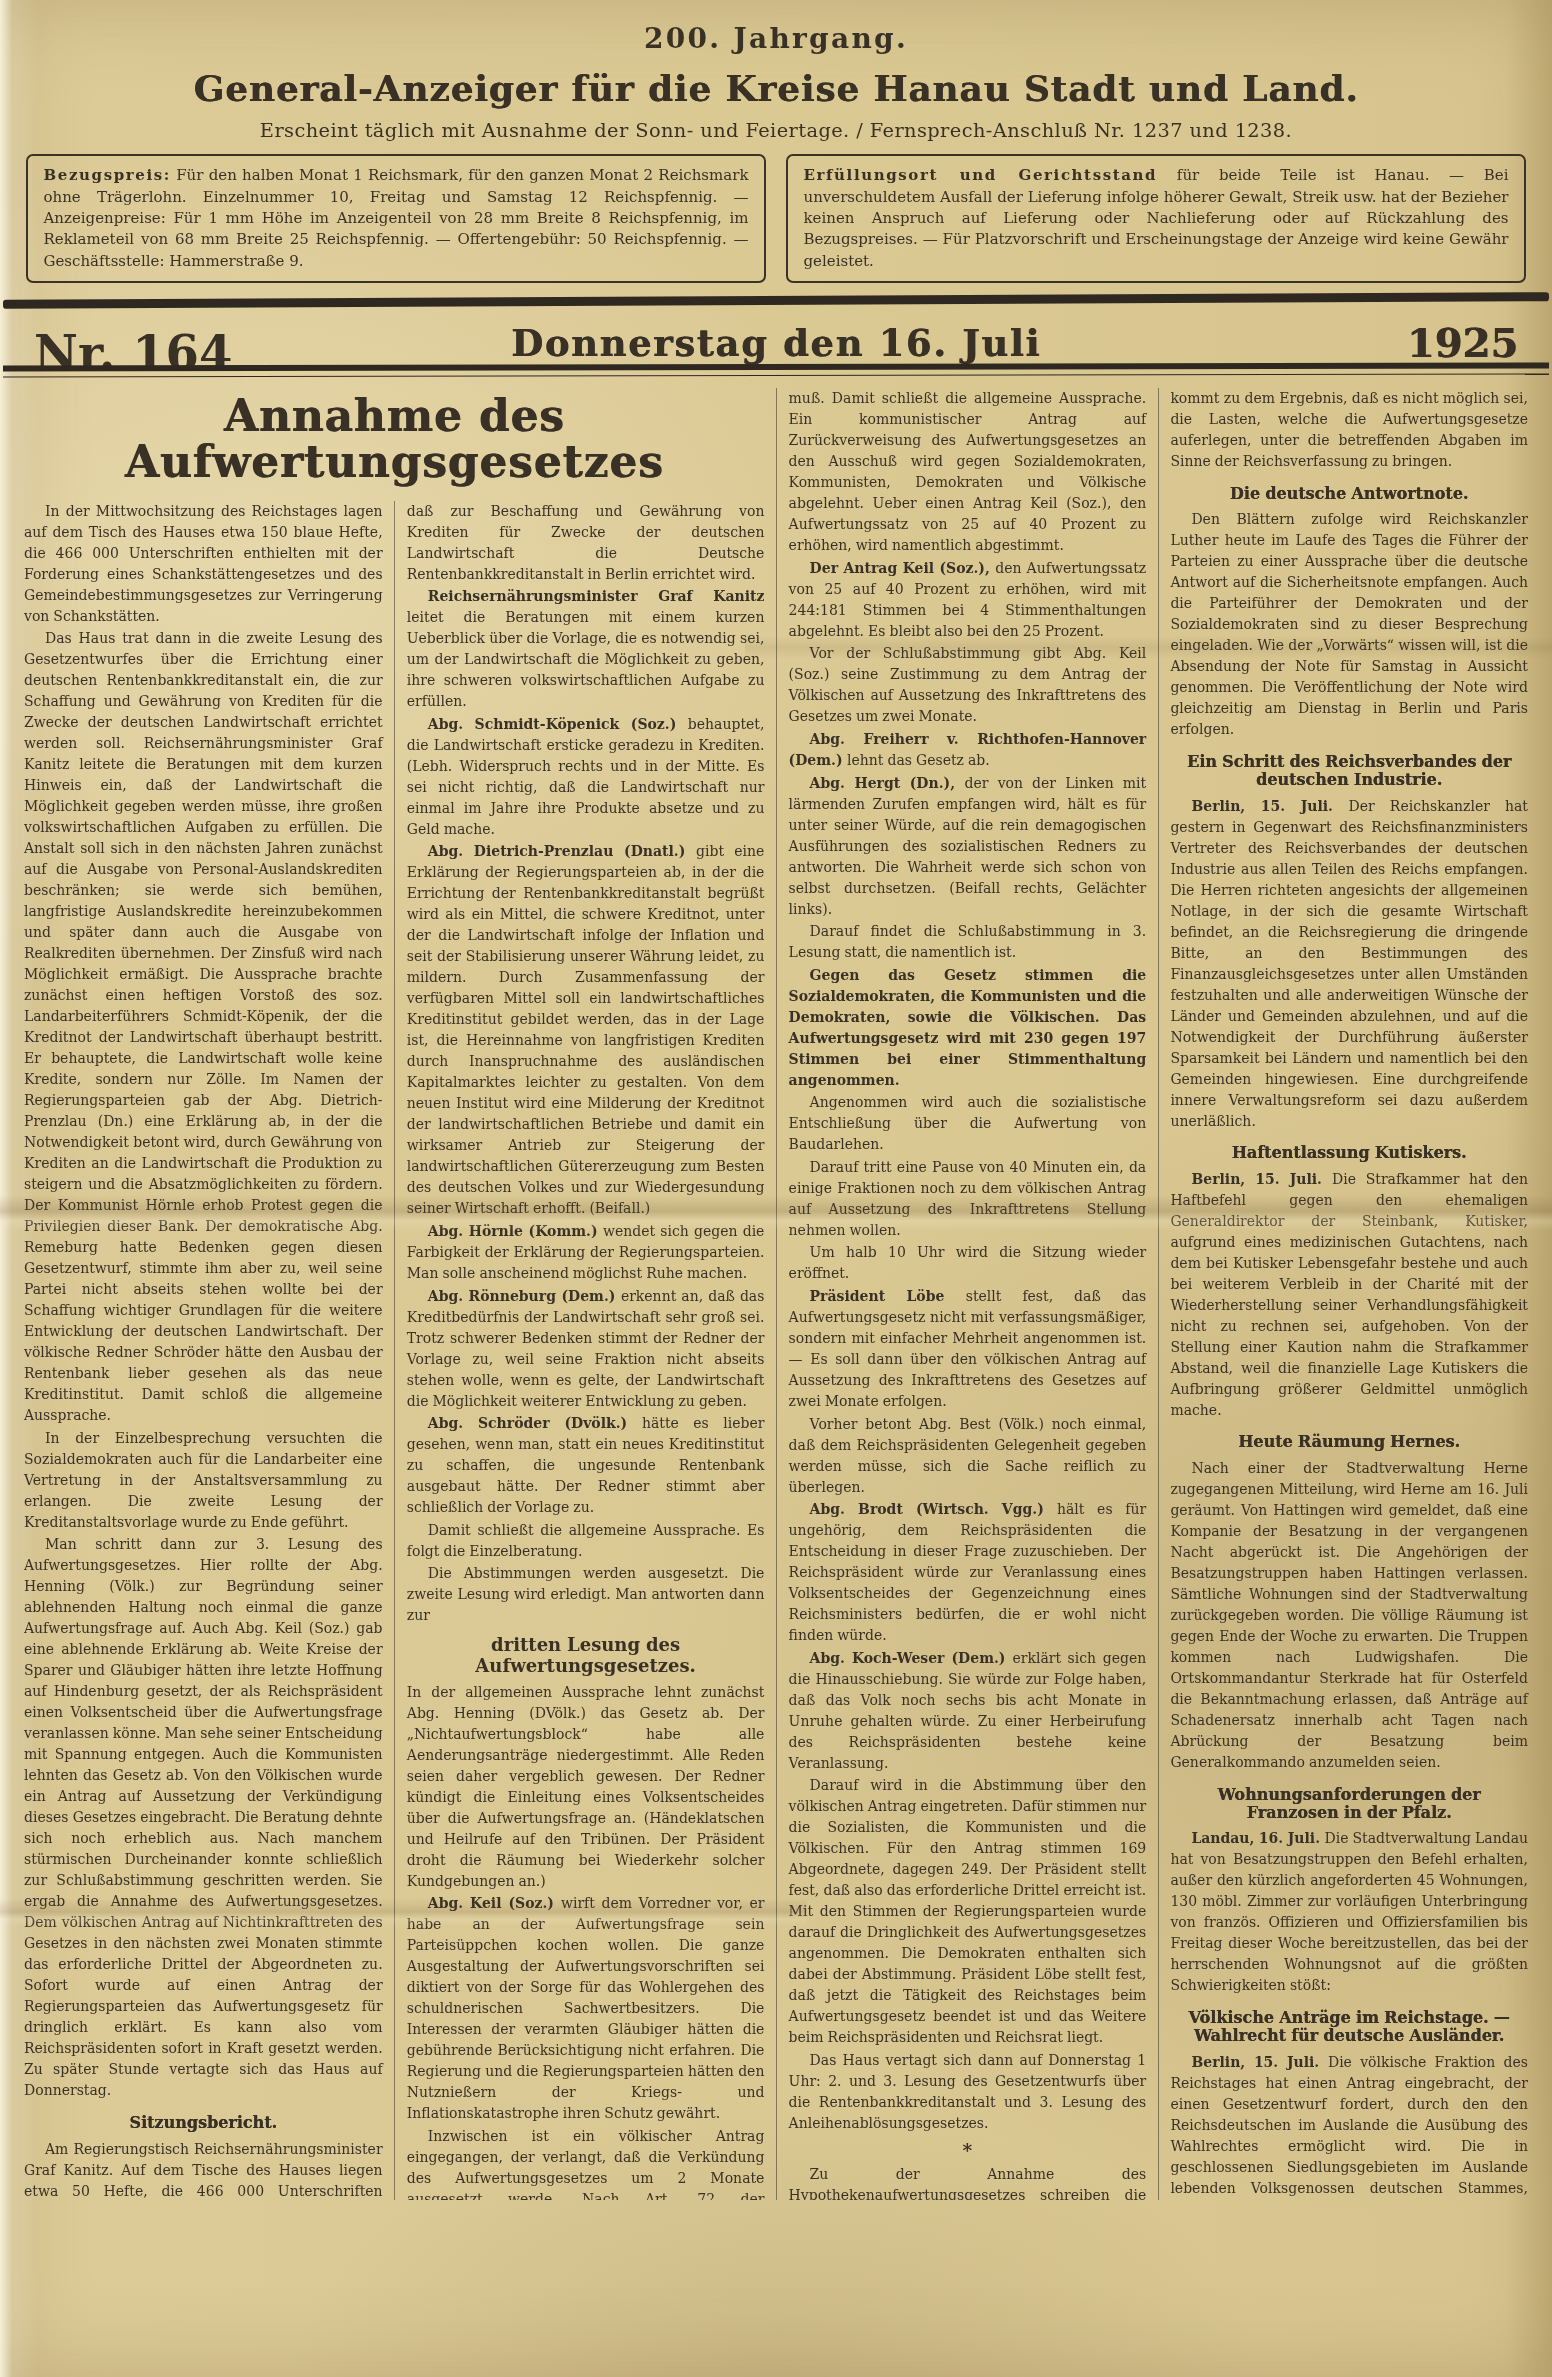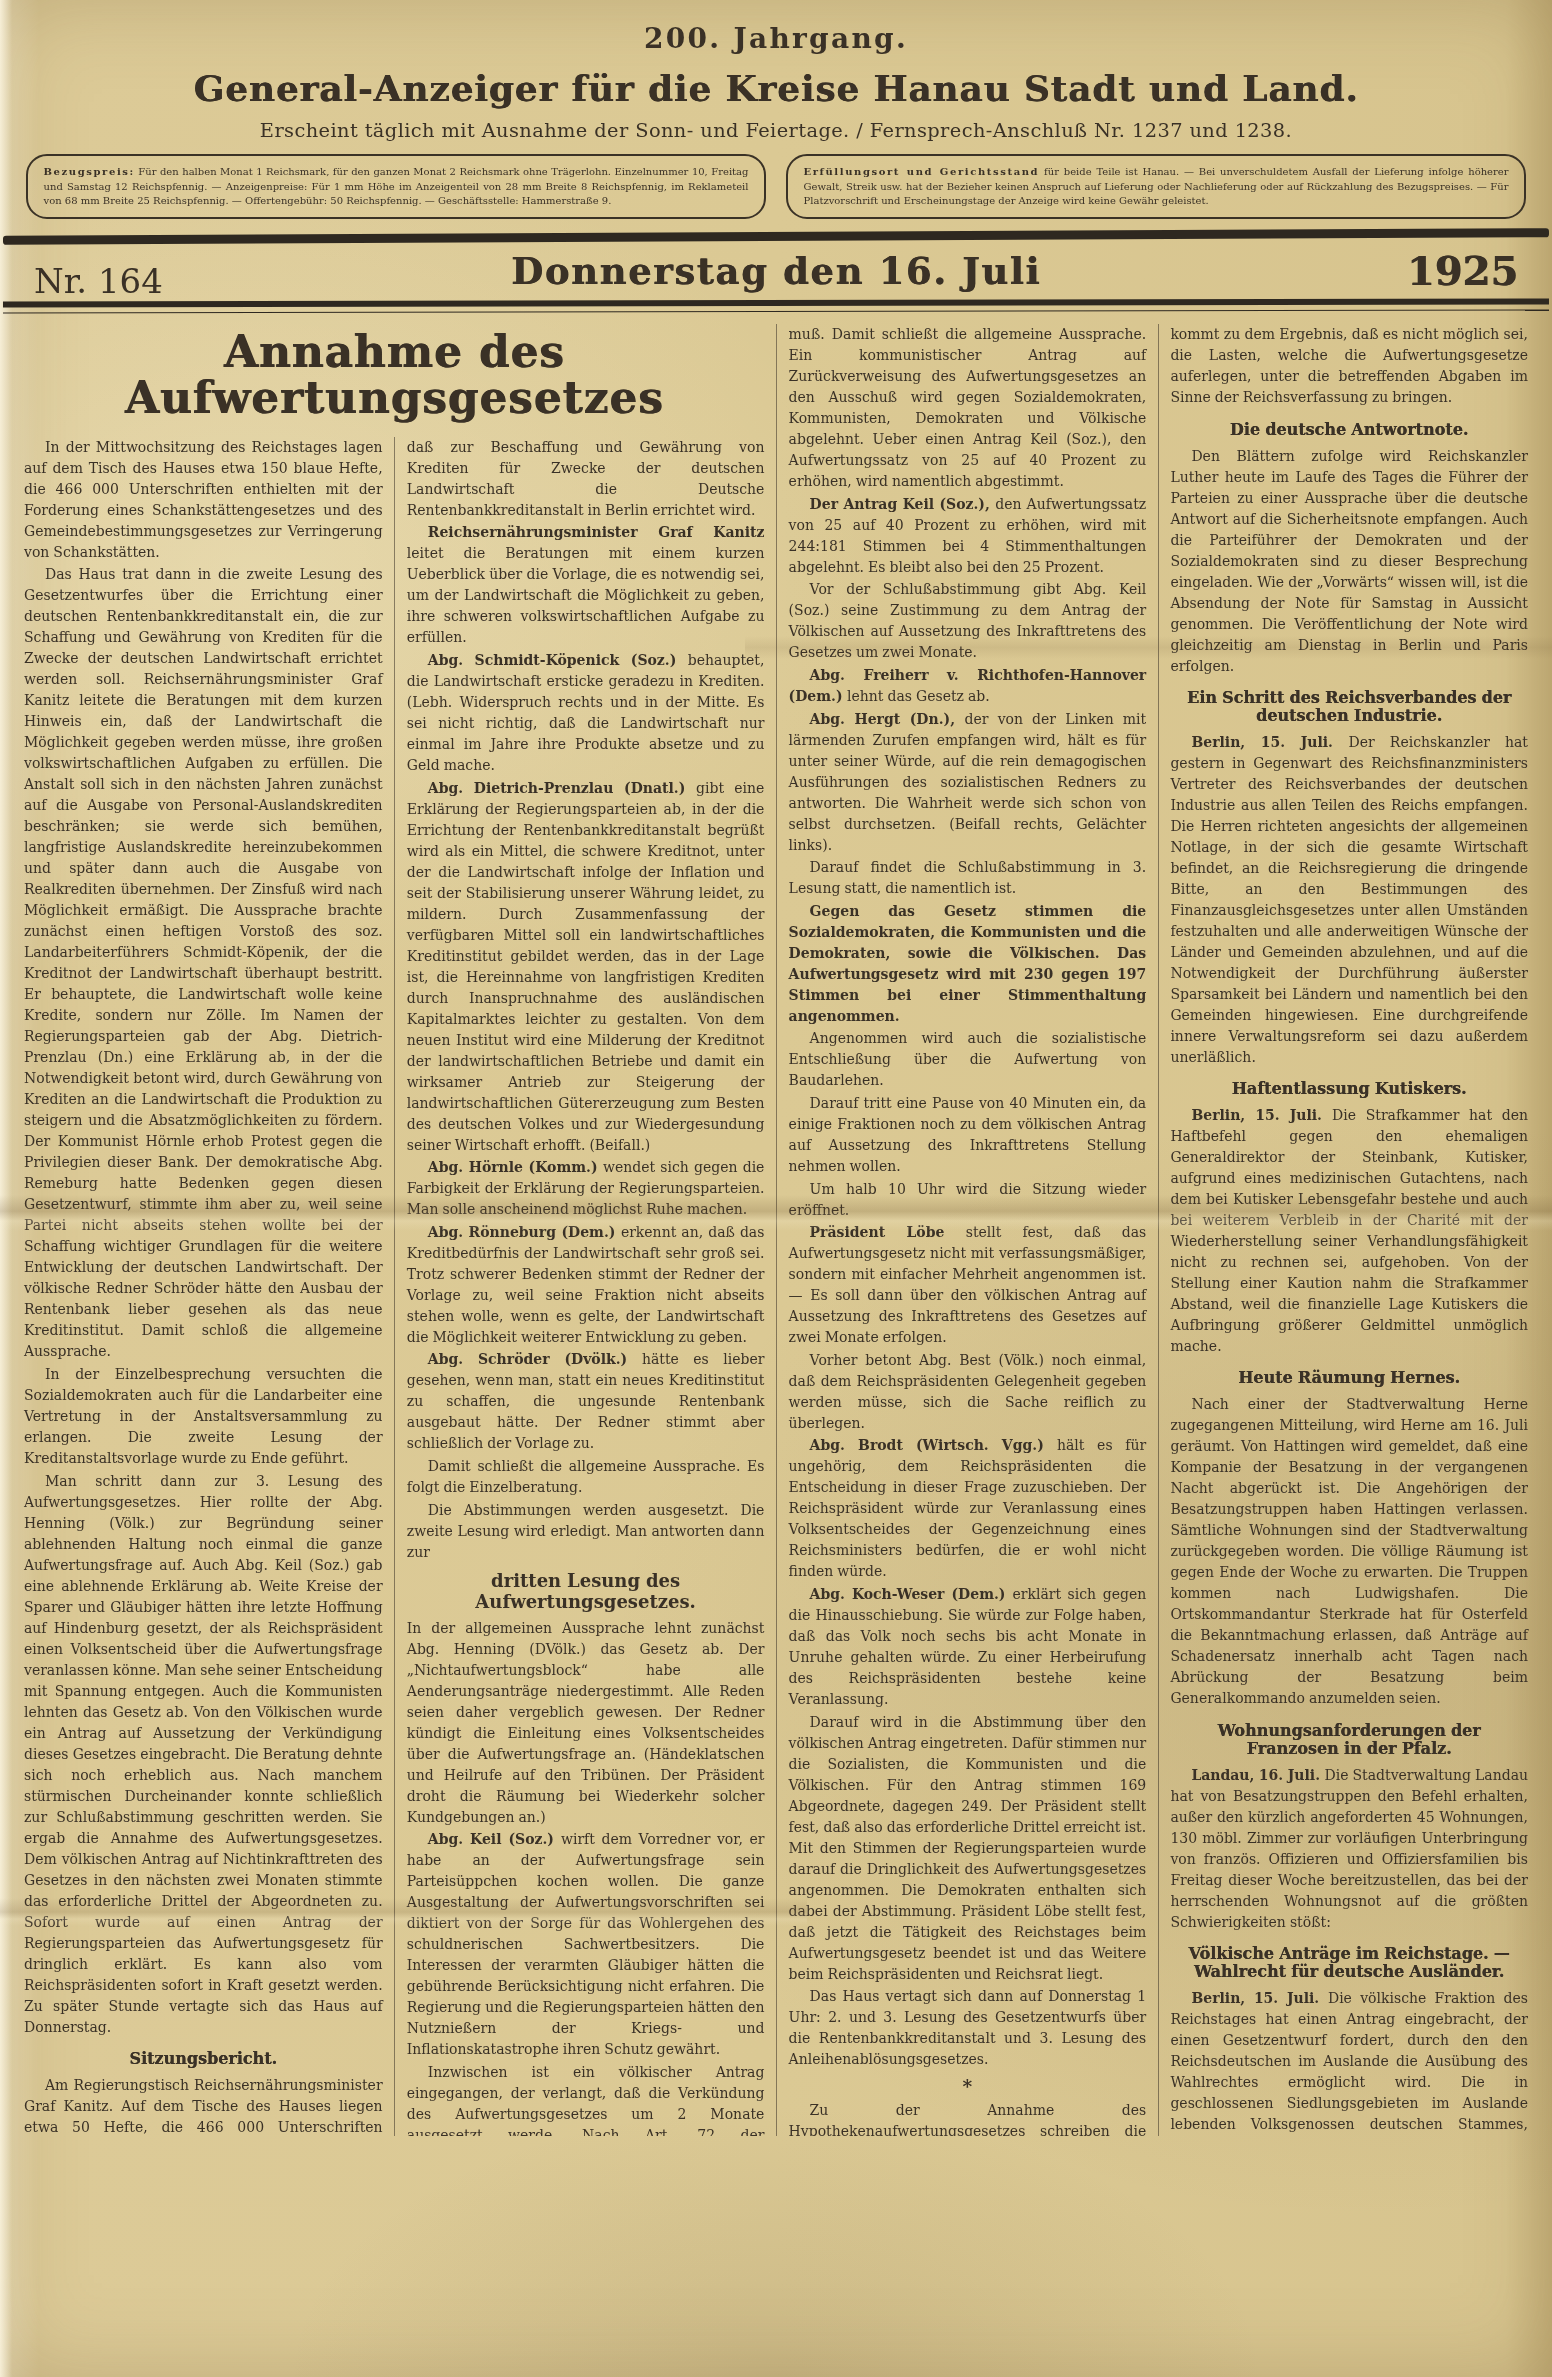--- a/index.html
+++ b/index.html
@@ -33,29 +33,29 @@
   .volume{font-size:28px;font-weight:bold;letter-spacing:2.3px;}
   .title-row{display:flex;align-items:center;justify-content:center;gap:34px;margin-top:3.1px;line-height:.92;}
   .title-word{font-size:134px;font-weight:bold;letter-spacing:1.6px;
     text-shadow:.018em 0 0 currentColor,-.015em 0 0 currentColor,0 .01em 0 currentColor;}
   .emblem{display:inline-block;width:116px;height:126px;flex:0 0 auto;}
   .emblem svg{width:100%;height:100%;}
   .subtitle{font-size:36px;font-weight:bold;margin-top:12.4px;letter-spacing:0.8px;
     text-shadow:.015em 0 0 currentColor;}
   .pub-info{font-size:19.4px;margin-top:9.3px;letter-spacing:0.4px;}
   .boxes{display:flex;gap:20px;margin:12.4px 26px 0;}
-  .notice-box{flex:1 1 0;border:2.3px solid #3a3226;border-radius:21px;
-    padding:9.3px 15.5px;font-size:10px;line-height:1.42;text-align:justify;}
+  .notice-box{flex:1 1 0;border:2.3px solid #3a3226;border-radius:7px;
+    padding:9.3px 15.5px;font-size:15px;line-height:1.42;text-align:justify;}
   .notice-box .lead{font-weight:bold;letter-spacing:1.6px;}
 
   
   .rule-heavy{height:9.3px;margin:12.4px 3.1px 0;background:#2e2820;border-radius:3.1px;transform:rotate(-.28deg);}
   .date-row{display:grid;grid-template-columns:1fr auto 1fr;align-items:center;
     height:59px;padding:0 34px;}
-  .issue-no{font-size:34px;font-weight:normal;justify-self:start;margin-top:20px;}
+  .issue-no{font-size:48px;font-weight:bold;justify-self:start;margin-top:20px;}
   .date-mid{font-size:37px;font-weight:bold;letter-spacing:1.6px;text-shadow:.015em 0 0 currentColor;}
   .year{font-size:40px;font-weight:bold;justify-self:end;text-shadow:.02em 0 0 currentColor;}
   .rule-double{height:4.7px;margin:0 3.1px 11px;border-top:6.2px solid #2e2820;border-bottom:1.6px solid #2e2820;transform:rotate(-.12deg);}
 
   
   .body-area{display:grid;grid-template-columns:50% 25% 25%;
     padding:1.6px 12.4px 0;height:1812px;overflow:hidden;}
   .left-pair{display:flex;flex-direction:column;min-width:0;}
   .lead-headline{font-size:44px;font-weight:bold;text-align:center;margin:4.7px 7.8px 15.5px;
     letter-spacing:0.8px;line-height:1.05;text-shadow:.015em 0 0 currentColor;}

